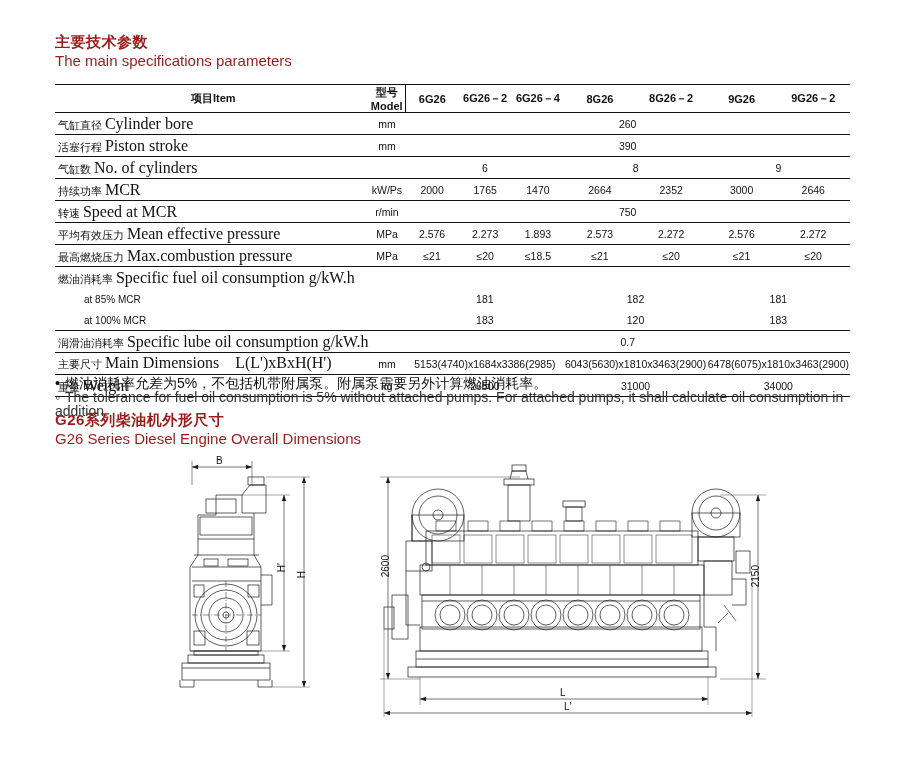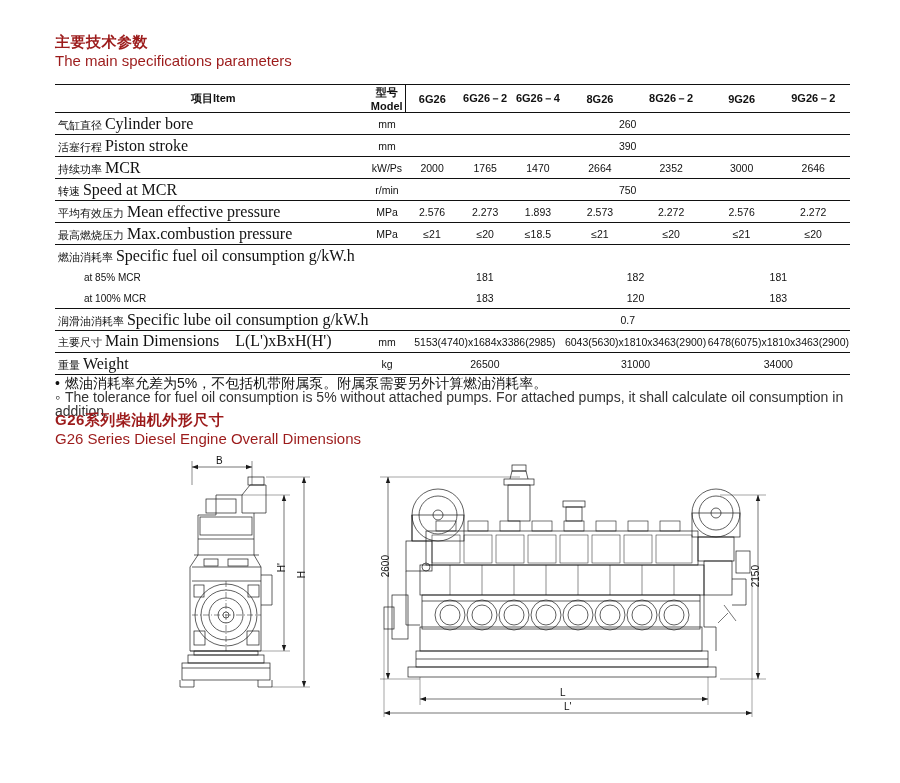--- a/index.html
+++ b/index.html
@@ -191,20 +191,30 @@
 
       <tr>
         <td class="c-item">
           <span class="cn">活塞行程</span>
           <span class="en">Piston stroke</span>
         </td>
         <td class="c-unit">mm</td>
         <td class="c-val noright" colspan="7">390</td>
       </tr>
 
+      <tr>
+        <td class="c-item">
+          <span class="cn">气缸数</span>
+          <span class="en">No. of cylinders</span>
+        </td>
+        <td class="c-unit"></td>
+        <td class="c-val" colspan="3">6</td>
+        <td class="c-val" colspan="2">8</td>
+        <td class="c-val noright" colspan="2">9</td>
+      </tr>
 
       <tr>
         <td class="c-item">
           <span class="cn">持续功率</span>
           <span class="en">MCR</span>
         </td>
         <td class="c-unit">kW/Ps</td>
         <td class="c-val">2000</td>
         <td class="c-val">1765</td>
         <td class="c-val">1470</td>

